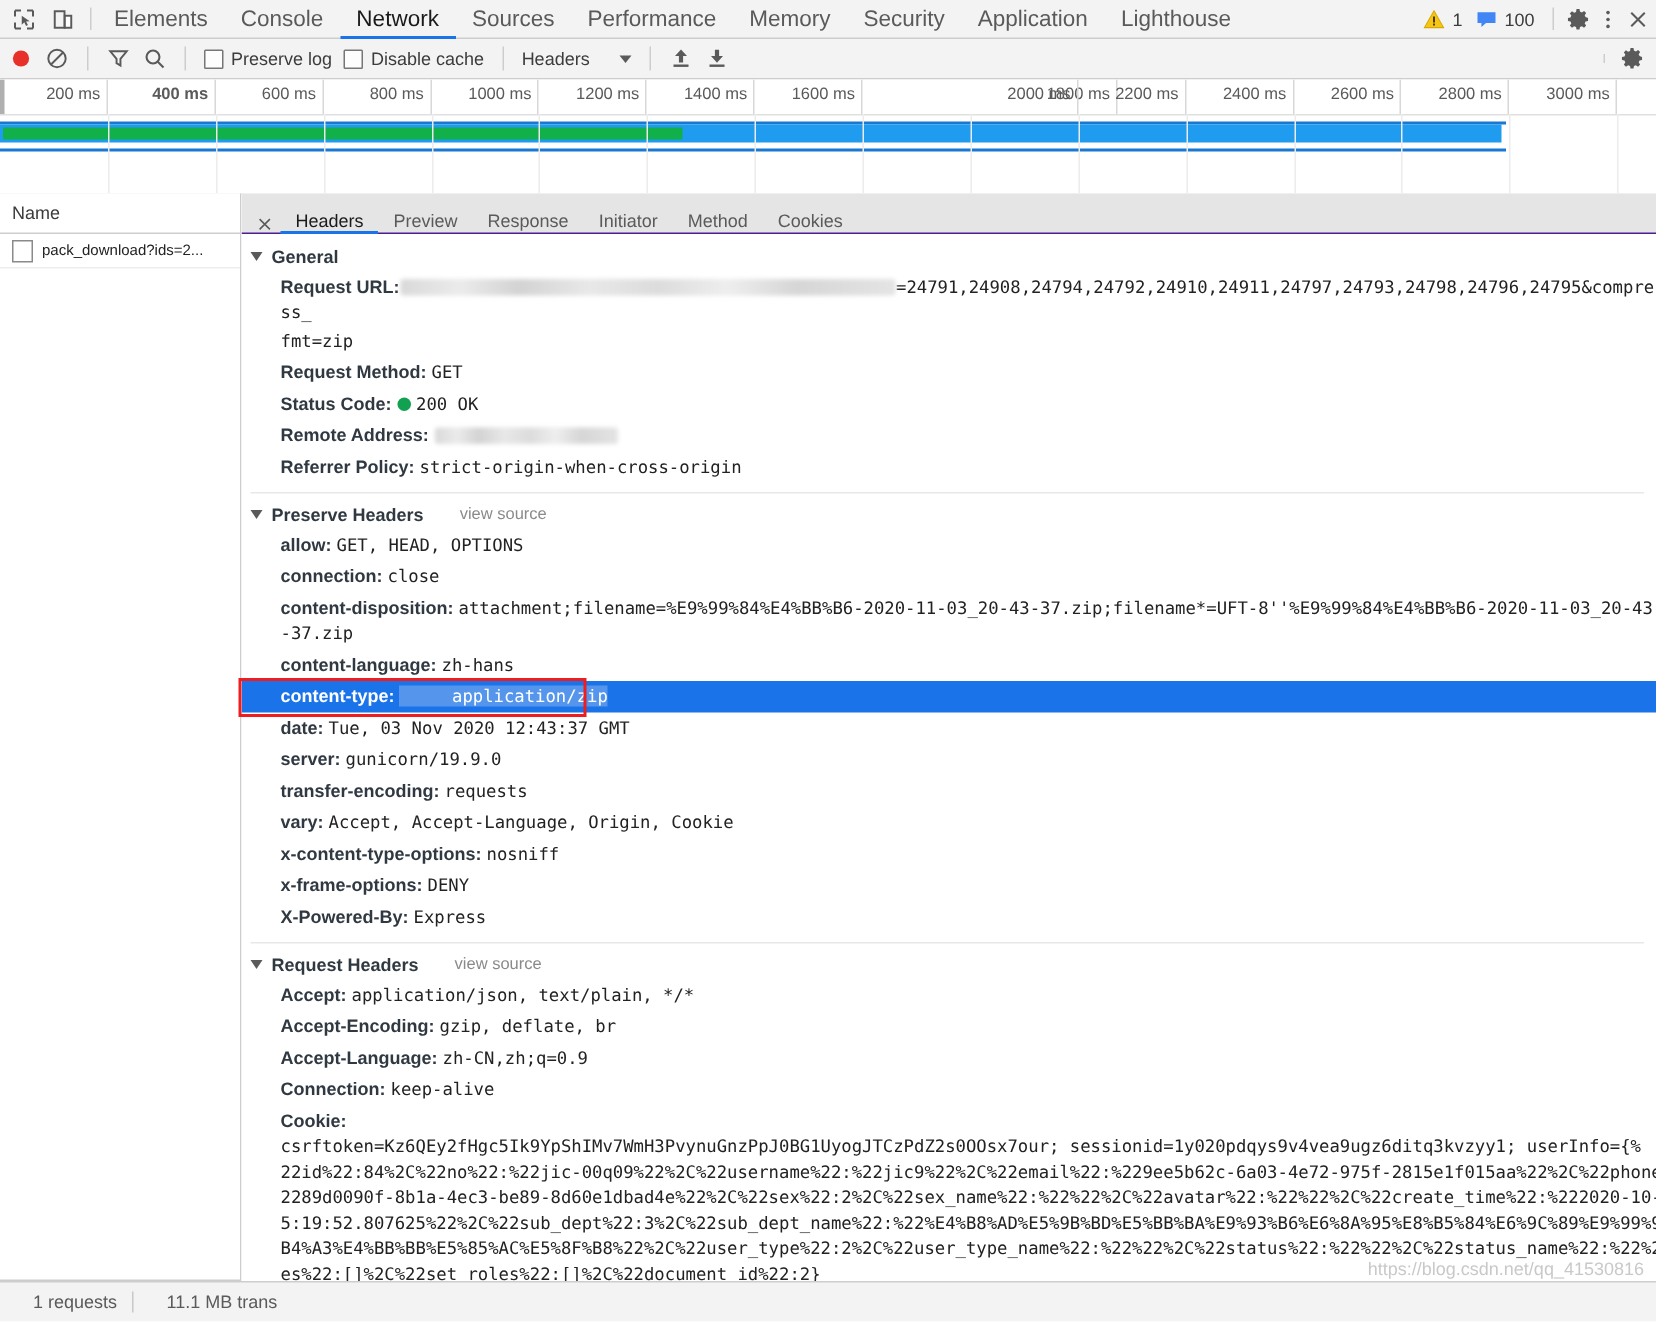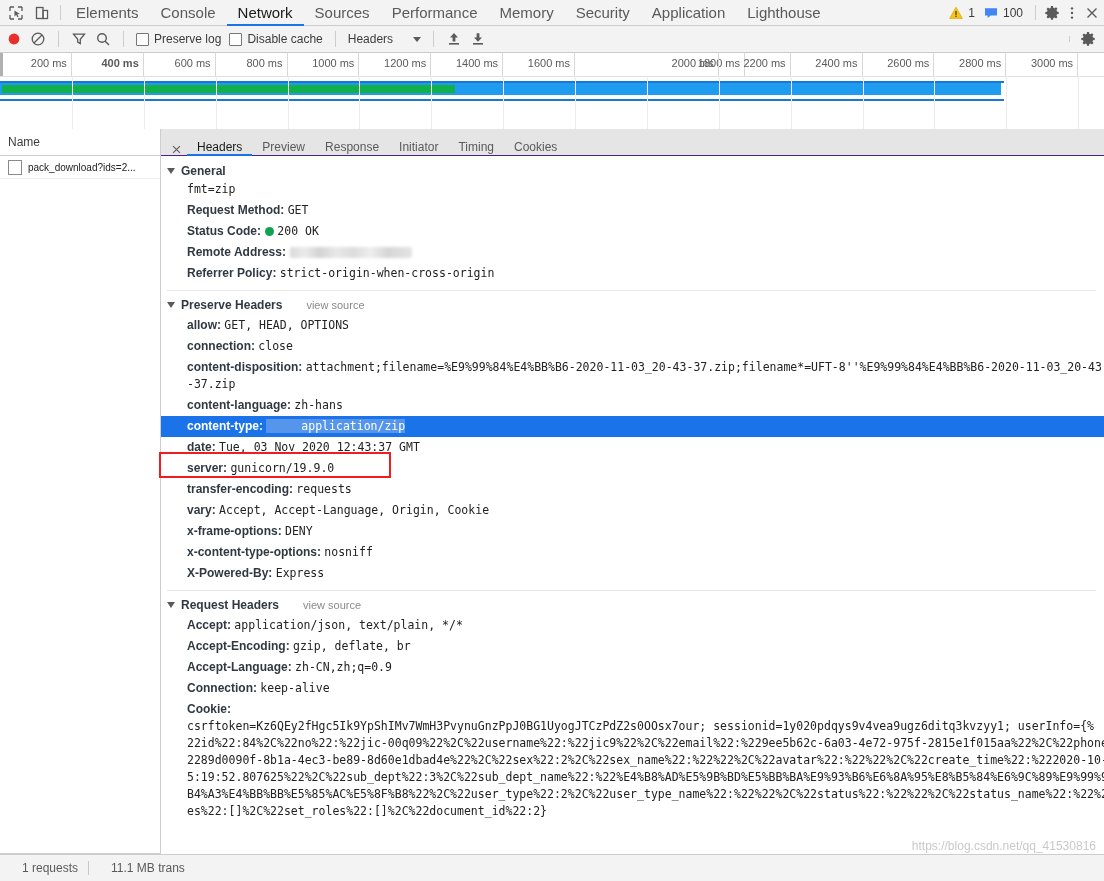--- a/index.html
+++ b/index.html
@@ -514,33 +514,36 @@
       <div class="dtab">
           <span>Preview</span>
         </div>
       <div class="dtab">
           <span>Response</span>
         </div>
       <div class="dtab">
           <span>Initiator</span>
         </div>
       <div class="dtab">
-          <span>Timing</span>
+          <span>Method</span>
         </div>
       <div class="dtab">
           <span>Cookies</span>
         </div>
     </div>
 
     <div id="headers-pane">
 
       <div class="section-title">
         <span class="tri"></span>
         <span>General</span>
       </div>
+      <div class="hrow">
+        <span class="hname">Request URL:</span><span class="blurred" style="width:330px;margin-left:1px;"></span><span class="hval">=24791,24908,24794,24792,24910,24911,24797,24793,24798,24796,24795&amp;compress_</span>
+      </div>
       <div class="hrow" style="padding-top:0;">
         <span class="hval">fmt=zip</span>
       </div>
       <div class="hrow">
         <span class="hname">Request Method:</span>
         <span class="hval">GET</span>
       </div>
       <div class="hrow">
         <span class="hname">Status Code:</span>
         <span class="status-dot"></span><span class="hval">200 OK</span>
@@ -591,26 +594,26 @@
       </div>
       <div class="hrow">
         <span class="hname">transfer-encoding:</span>
         <span class="hval">requests</span>
       </div>
       <div class="hrow">
         <span class="hname">vary:</span>
         <span class="hval">Accept, Accept-Language, Origin, Cookie</span>
       </div>
       <div class="hrow">
+        <span class="hname">x-content-type-options:</span>
+        <span class="hval">nosniff</span>
+      </div>
+      <div class="hrow">
         <span class="hname">x-frame-options:</span>
         <span class="hval">DENY</span>
-      </div>
-      <div class="hrow">
-        <span class="hname">x-content-type-options:</span>
-        <span class="hval">nosniff</span>
       </div>
       <div class="hrow">
         <span class="hname">X-Powered-By:</span>
         <span class="hval">Express</span>
       </div>
 
       <div class="divider"></div>
 
       <div class="section-title">
         <span class="tri"></span>

